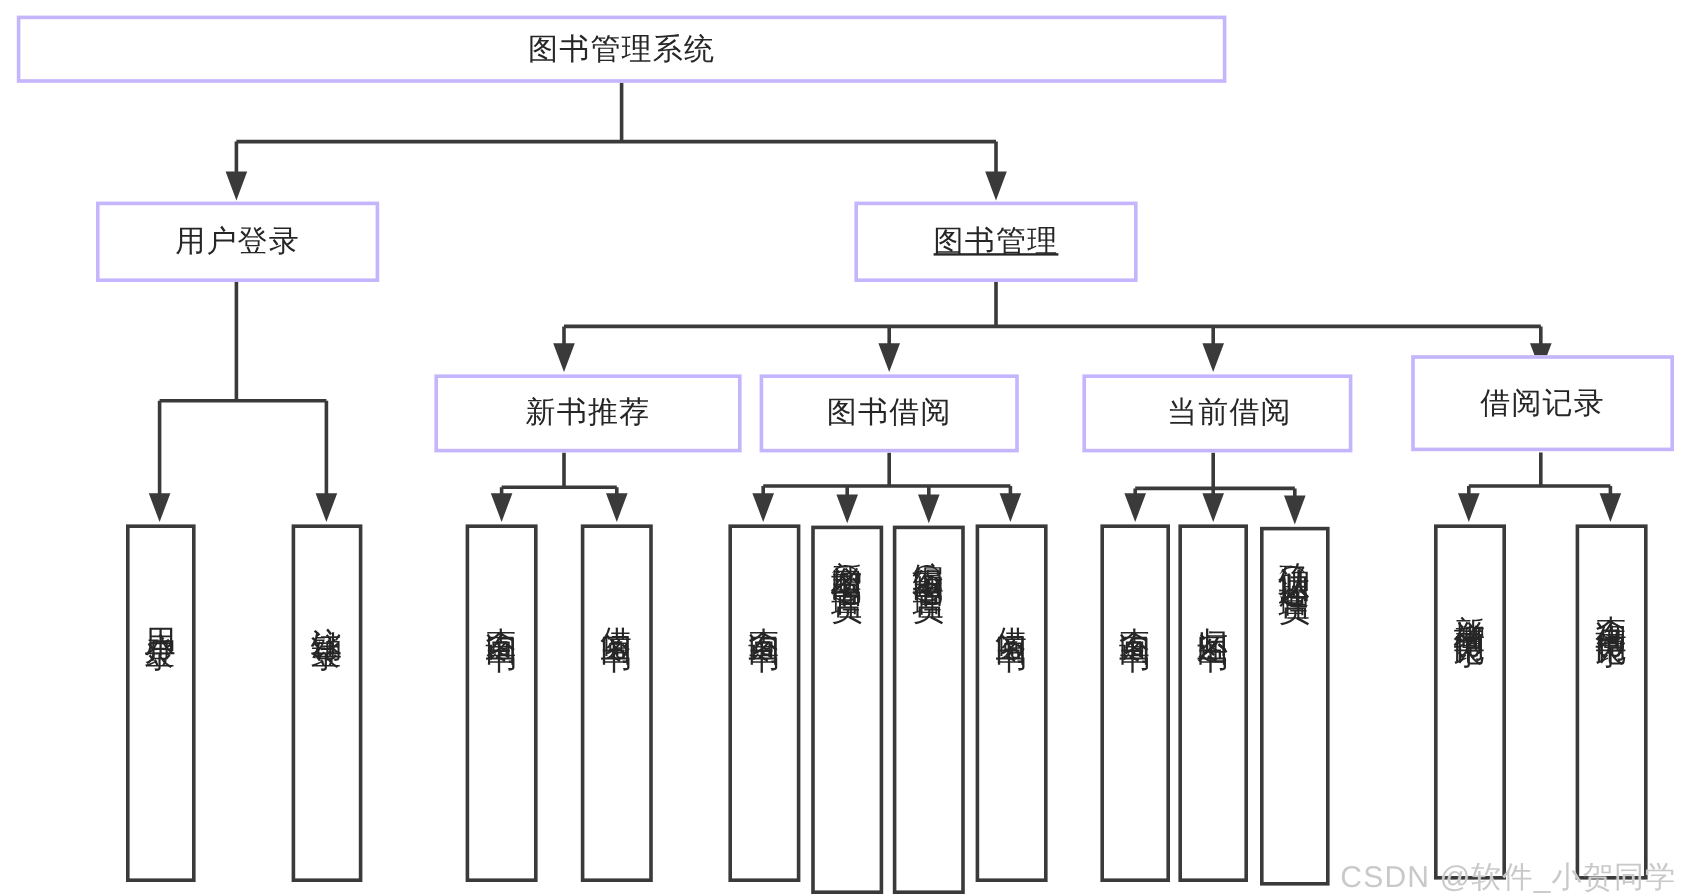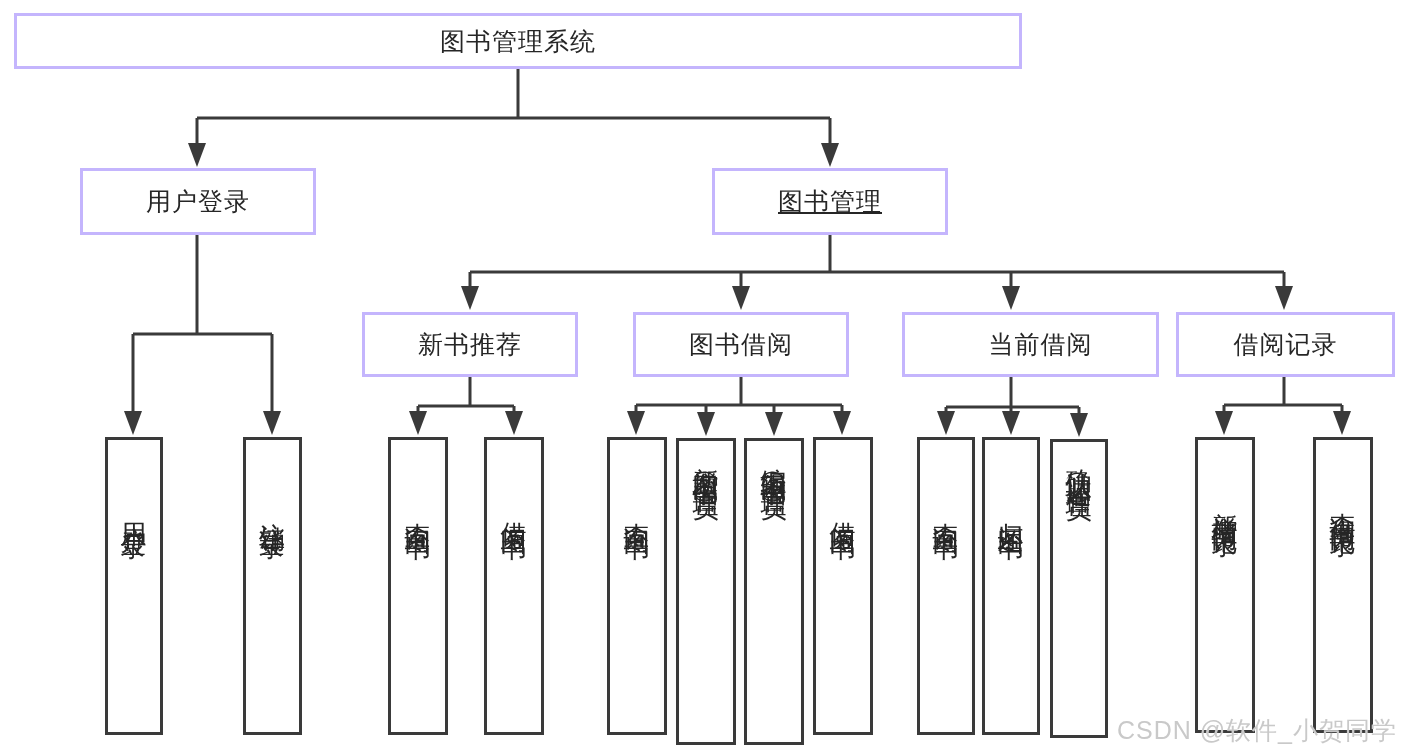--- a/index.html
+++ b/index.html
@@ -136,30 +136,30 @@
     <span>图书管理系统</span>
   </div>
 
   <div class="node" style="left:80px; top:168px; width:236px; height:67px;">
     <span>用户登录</span>
   </div>
   <div class="node" style="left:712px; top:168px; width:236px; height:67px;text-decoration:underline;">
     <span>图书管理</span>
   </div>
 
-  <div class="node" style="left:362px; top:312px; width:216px; height:65px;">
+  <div class="node" style="left:362px; top:312px; width:256px; height:65px;">
     <span>新书推荐</span>
   </div>
   <div class="node" style="left:633px; top:312px; width:216px; height:65px;">
     <span>图书借阅</span>
   </div>
-  <div class="node" style="left:902px; top:312px; width:257px; height:65px;padding-left:20px;">
+  <div class="node" style="left:902px; top:312px; width:225px; height:65px;padding-left:20px;">
     <span>当前借阅</span>
   </div>
-  <div class="node" style="left:1176px; top:312px; width:219px; height:65px;">
+  <div class="node" style="left:1176px; top:296px; width:219px; height:80px;">
     <span>借阅记录</span>
   </div>
 
   <div class="vnode v4" style="left:105px; top:437px; width:58px; height:298px;">
     <span class="vtext">用户登录</span>
   </div>
   <div class="vnode v4" style="left:243px; top:437px; width:59px; height:298px;">
     <span class="vtext">注销登录</span>
   </div>
 

